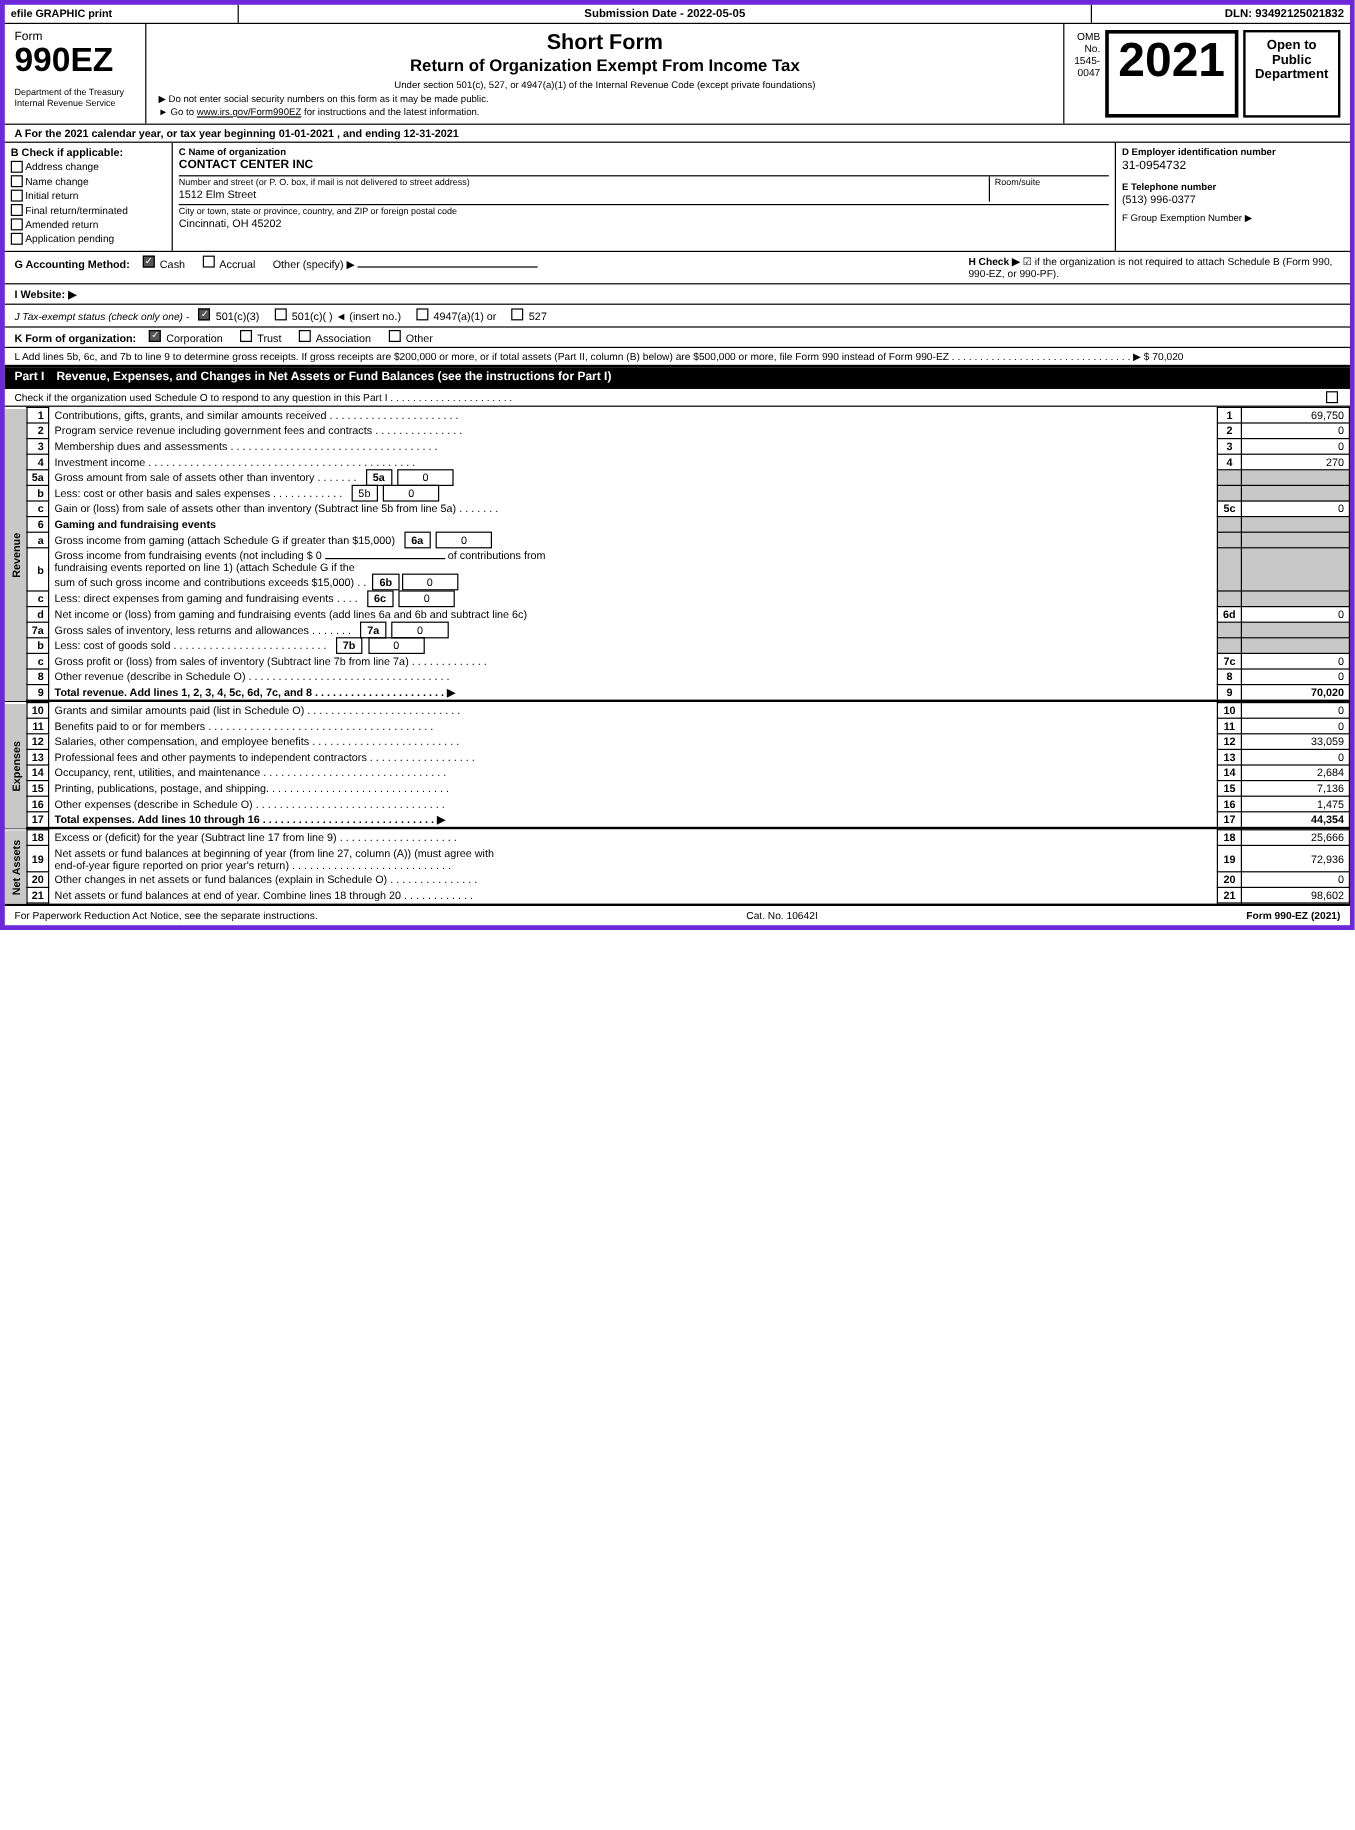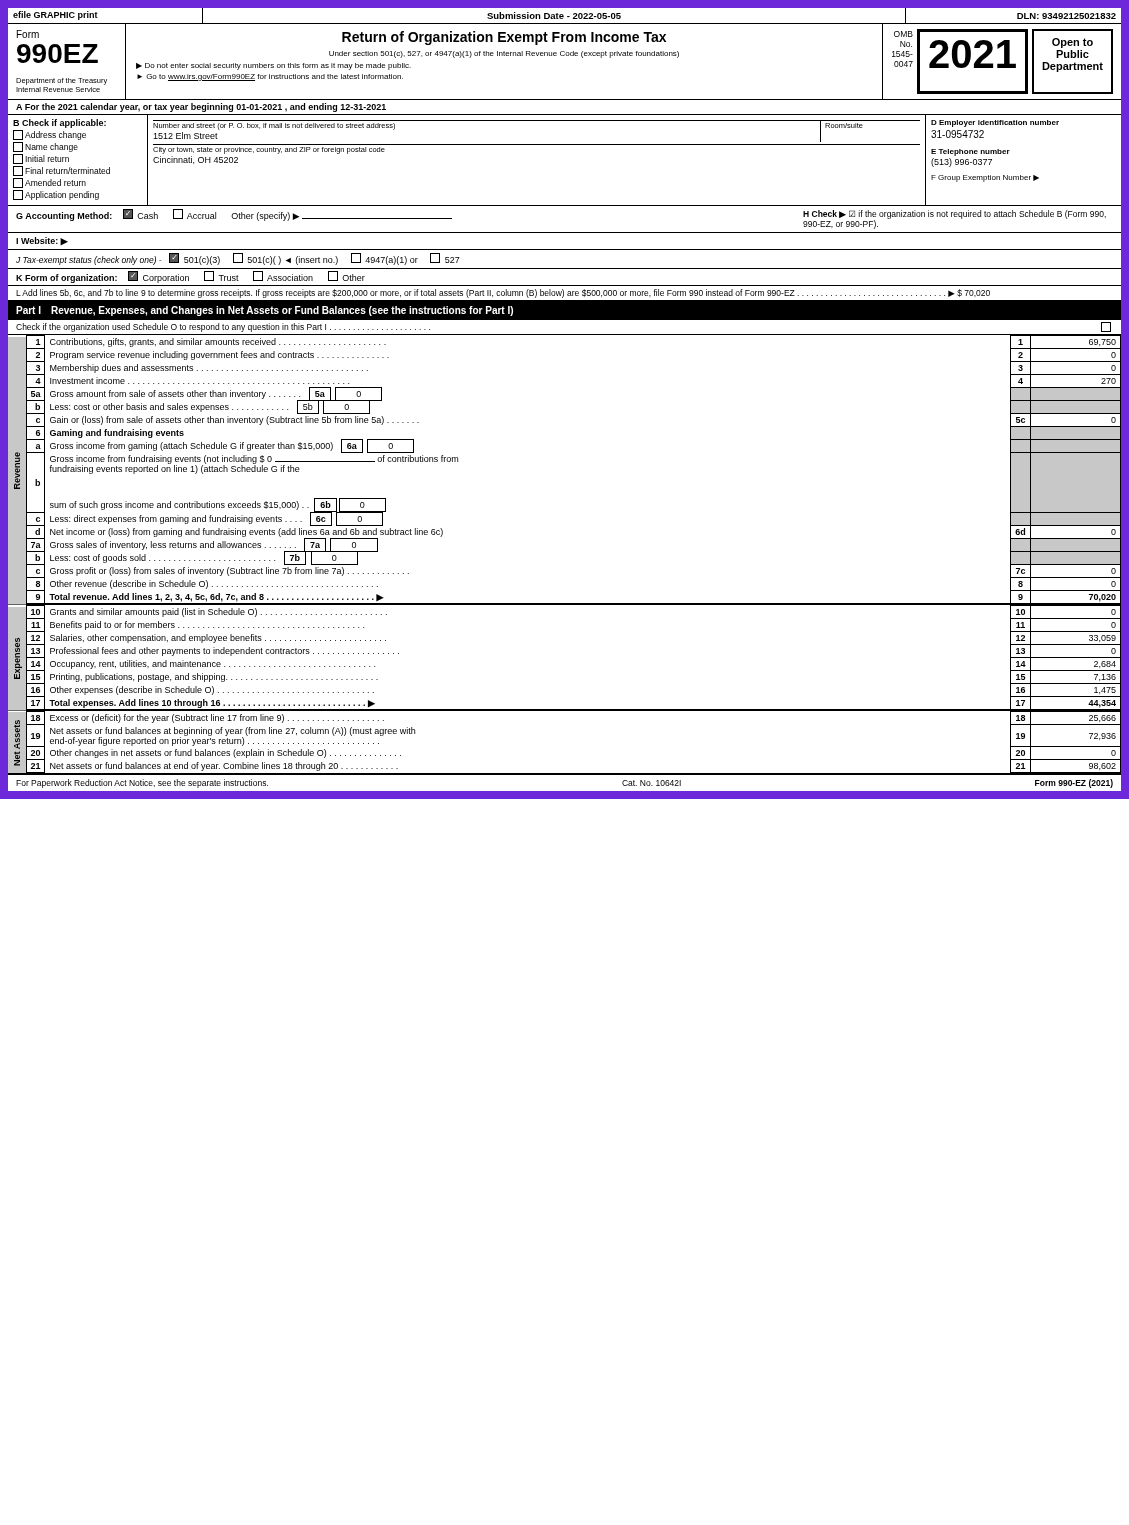--- a/index.html
+++ b/index.html
@@ -1,20 +1,20 @@
 <!DOCTYPE html>
 <html><head>
   <meta charset="utf-8">
   <style>
     * { box-sizing: border-box; margin: 0; padding: 0; }
     body { font-family: Arial, sans-serif; font-size: 10px; background: #fff; color: #000; width: 1129px; }
     
     .page { width: 1129px; border: 2px solid #000; }
     
-    .outer-border { border: 8px solid #6d28d9; }
+    .outer-border { border: 4px solid #6d28d9; }
     
     .check-unchecked { width: 10px; height: 10px; border: 1px solid #000; display: inline-block; margin-right: 2px; }
     .check-checked { width: 10px; height: 10px; border: 1px solid #000; display: inline-block; margin-right: 2px; background: #555; position: relative; }
     .check-checked::after { content: '✓'; color: white; font-size: 8px; position: absolute; top: -1px; left: 1px; }
 
     .revenue-side { writing-mode: vertical-rl; transform: rotate(180deg); background: #c8c8c8; text-align: center; font-weight: bold; padding: 5px 2px; font-size: 9px; }
     .expenses-side { writing-mode: vertical-rl; transform: rotate(180deg); background: #c8c8c8; text-align: center; font-weight: bold; padding: 5px 2px; font-size: 9px; }
     .net-assets-side { writing-mode: vertical-rl; transform: rotate(180deg); background: #c8c8c8; text-align: center; font-weight: bold; padding: 5px 2px; font-size: 9px; }
     
     .open-to-public-box { border: 2px solid #000; padding: 5px 8px; text-align: center; }
@@ -35,20 +35,21 @@
 
   <div style="display:flex; border-bottom: 1px solid #000;">
 
     <div style="flex: 0 0 118px; border-right: 1px solid #000; padding: 5px 8px;">
       <div style="font-size: 10px;">Form</div>
       <div style="font-size: 28px; font-weight: bold; line-height: 1;">990EZ</div>
       <div style="font-size: 7.5px; margin-top: 8px;">Department of the Treasury Internal Revenue Service</div>
     </div>
 
     <div style="flex: 1; border-right: 1px solid #000; padding: 5px 10px; text-align: center;">
+      <div style="font-size: 18px; font-weight: bold;">Short Form</div>
       <div style="font-size: 14px; font-weight: bold;">Return of Organization Exempt From Income Tax</div>
       <div style="font-size: 8px; margin-top: 4px;">Under section 501(c), 527, or 4947(a)(1) of the Internal Revenue Code (except private foundations)</div>
       <div style="font-size: 8px; margin-top: 3px; text-align: left;">▶ Do not enter social security numbers on this form as it may be made public.</div>
       <div style="font-size: 8px; margin-top: 2px; text-align: left;">► Go to <span style="text-decoration:underline;">www.irs.gov/Form990EZ</span> for instructions and the latest information.</div>
     </div>
 
     <div style="flex: 0 0 158px; padding: 5px 8px; display: flex; flex-direction: row; gap: 4px;">
       <div style="font-size: 8.5px; text-align: right;">OMB No. 1545-0047</div>
       <div style="border: 3px solid #000; text-align: center; font-size: 40px; font-weight: bold; padding: 2px 8px; line-height: 1;">2021</div>
       <div class="open-to-public-box">
@@ -85,20 +86,26 @@
         <span class="check-unchecked"></span>
         <span>Amended return</span>
       </div>
       <div style="display:flex; align-items:flex-end; margin: 2px 0;">
         <span class="check-unchecked"></span>
         <span>Application pending</span>
       </div>
     </div>
 
     <div style="flex: 1; border-right: 1px solid #000; padding: 3px 5px; font-size: 8.5px;">
+      <div style="display:flex;">
+        <div style="flex:1;">
+          <div style="font-size: 8px; font-weight: bold;">C Name of organization</div>
+          <div style="font-size: 10px; font-weight: bold; padding: 1px 0;">CONTACT CENTER INC</div>
+        </div>
+      </div>
       <div style="border-top: 1px solid #000; margin-top: 2px; display: flex;">
         <div style="flex:1;">
           <div style="font-size: 7.5px;">Number and street (or P. O. box, if mail is not delivered to street address)</div>
           <div style="font-size: 9px; padding: 1px 0;">1512 Elm Street</div>
         </div>
         <div style="flex: 0 0 100px; border-left: 1px solid #000; padding-left: 4px;">
           <div style="font-size: 7.5px;">Room/suite</div>
           <div style="font-size: 9px; padding: 1px 0;"></div>
         </div>
       </div>
@@ -254,21 +261,21 @@
 
       <tr>
         <td style="width: 18px; text-align: right; font-weight:bold; border: 1px solid #000; padding: 1px 3px;">b</td>
         <td style="padding: 1px 5px;">
           <div>
             <span>Gross income from fundraising events (not including $ 0</span>
             <span style="border-bottom: 1px solid #000; display:inline-block; width: 100px;"></span>
             <span>of contributions from</span>
           </div>
           <div>fundraising events reported on line 1) (attach Schedule G if the</div>
-          <div style="display: flex; align-items: center; margin-top: 24px;">
+          <div style="display: flex; align-items: center;">
             <span>sum of such gross income and contributions exceeds $15,000) . .</span>
             <span style="border: 1px solid #000; padding: 1px 5px; font-weight: bold; margin-left: 5px;">6b</span>
             <span style="border: 1px solid #000; padding: 1px 20px; margin-left: 2px;">0</span>
           </div>
         </td>
         <td style="width: 20px; border: 1px solid #000; background: #c8c8c8;"></td>
         <td style="width: 90px; border: 1px solid #000; background: #c8c8c8;"></td>
       </tr>
 
       <tr>

